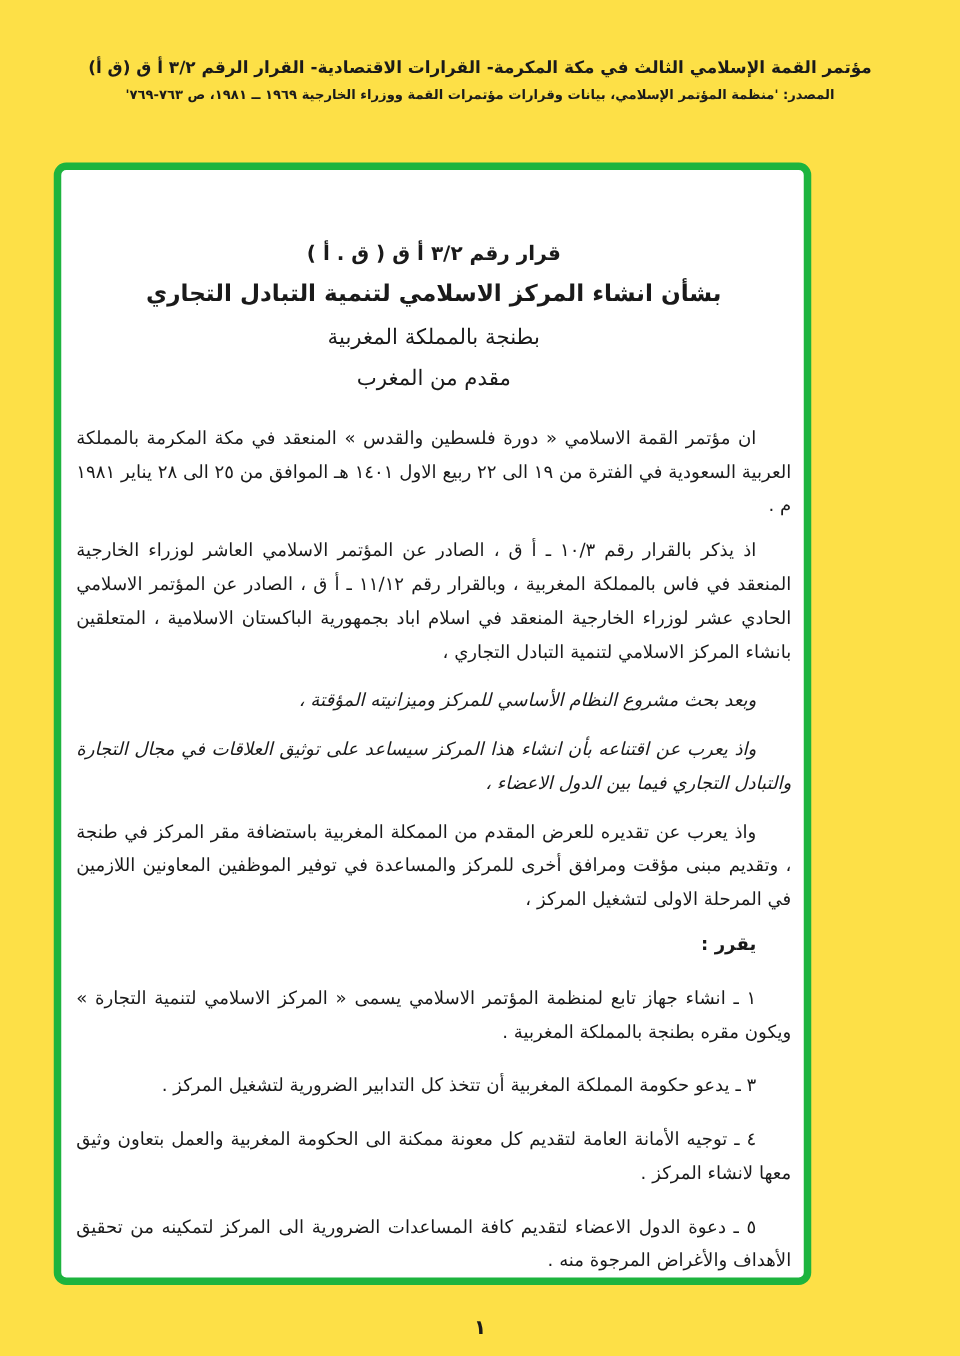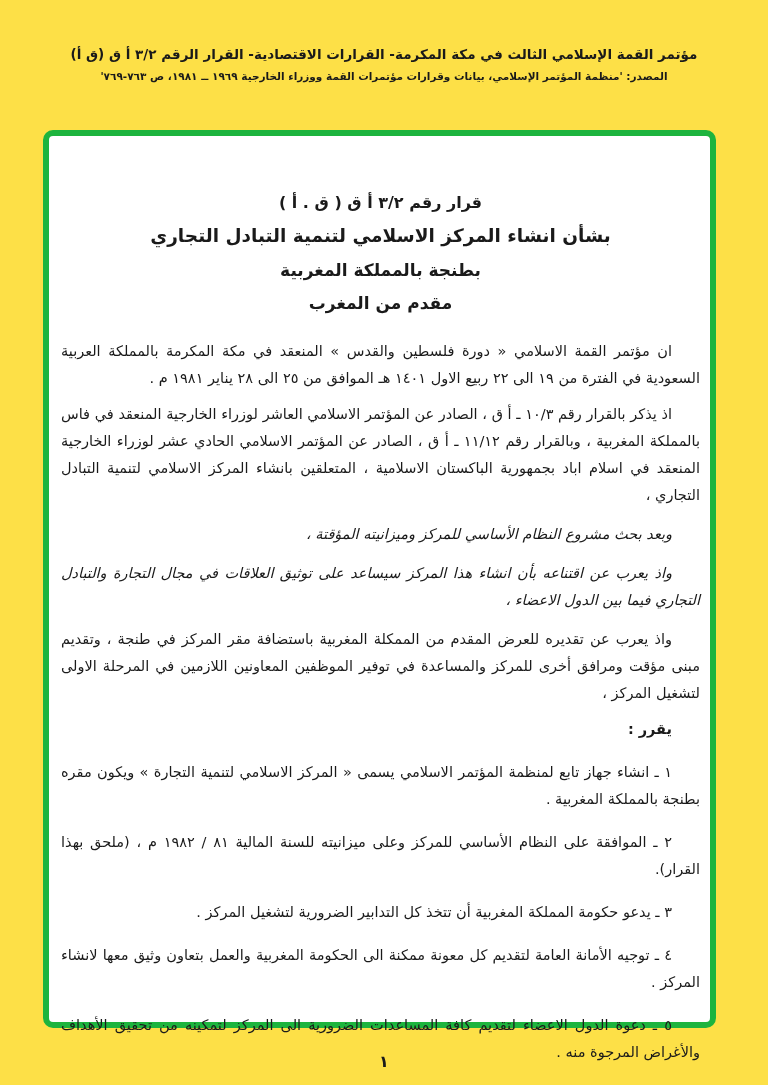--- a/index.html
+++ b/index.html
@@ -42,21 +42,21 @@
     font-size: 10.5px;
     font-weight: bold;
     line-height: 14px;
     white-space: nowrap;
   }
   
   .doc-frame {
     position: absolute;
     top: 130px;
     left: 43px;
-    width: 673px;
+    width: 606px;
     height: 898px;
     box-sizing: border-box;
     border: 6px solid #1db43e;
     border-radius: 10px;
     background: #ffffff;
   }
   .doc-content {
     position: absolute;
     top: 0;
     right: 10px;
@@ -73,21 +73,21 @@
     font-weight: bold;
     line-height: 30px;
   }
   .title-line2 {
     font-size: 18.5px;
     font-weight: bold;
     line-height: 36px;
   }
   .title-line3, .title-line4 {
     font-size: 17px;
-    font-weight: bold;
+    font-weight: normal;
     line-height: 33px;
   }
   
   .body-text {
     font-size: 14.5px;
     line-height: 27px;
     text-align: justify;
   }
   .para {
     margin: 0 0 9px 0;
@@ -138,21 +138,20 @@
       <div class="body-text">
         <p class="para">ان مؤتمر القمة الاسلامي « دورة فلسطين والقدس » المنعقد في مكة المكرمة بالمملكة العربية السعودية في الفترة من ١٩ الى ٢٢ ربيع الاول ١٤٠١ هـ الموافق من ٢٥ الى ٢٨ يناير ١٩٨١ م .</p>
         <p class="para para-preamble2">اذ يذكر بالقرار رقم ١٠/٣ ـ أ ق ، الصادر عن المؤتمر الاسلامي العاشر لوزراء الخارجية المنعقد في فاس بالمملكة المغربية ، وبالقرار رقم ١١/١٢ ـ أ ق ، الصادر عن المؤتمر الاسلامي الحادي عشر لوزراء الخارجية المنعقد في اسلام اباد بجمهورية الباكستان الاسلامية ، المتعلقين بانشاء المركز الاسلامي لتنمية التبادل التجاري ،</p>
         <p class="para para-short">وبعد بحث مشروع النظام الأساسي للمركز وميزانيته المؤقتة ،</p>
         <p class="para para-short">واذ يعرب عن اقتناعه بأن انشاء هذا المركز سيساعد على توثيق العلاقات في مجال التجارة والتبادل التجاري فيما بين الدول الاعضاء ،</p>
         <p class="para">واذ يعرب عن تقديره للعرض المقدم من الممكلة المغربية باستضافة مقر المركز في طنجة ، وتقديم مبنى مؤقت ومرافق أخرى للمركز والمساعدة في توفير الموظفين المعاونين اللازمين في المرحلة الاولى لتشغيل المركز ،</p>
 
         <p class="decree-label">يقرر :</p>
 
         <p class="item">١ ـ انشاء جهاز تابع لمنظمة المؤتمر الاسلامي يسمى « المركز الاسلامي لتنمية التجارة » ويكون مقره بطنجة بالمملكة المغربية .</p>
-        <p class="item">٢ ـ الموافقة على النظام الأساسي للمركز وعلى ميزانيته للسنة المالية ٨١ / ١٩٨٢ م ، (ملحق بهذا القرار).</p>
         <p class="item">٣ ـ يدعو حكومة المملكة المغربية أن تتخذ كل التدابير الضرورية لتشغيل المركز .</p>
         <p class="item">٤ ـ توجيه الأمانة العامة لتقديم كل معونة ممكنة الى الحكومة المغربية والعمل بتعاون وثيق معها لانشاء المركز .</p>
         <p class="item">٥ ـ دعوة الدول الاعضاء لتقديم كافة المساعدات الضرورية الى المركز لتمكينه من تحقيق الأهداف والأغراض المرجوة منه .</p>
       </div>
 
     </div>
   </div>
 
   <div class="footer-pagenum">١</div>
 

